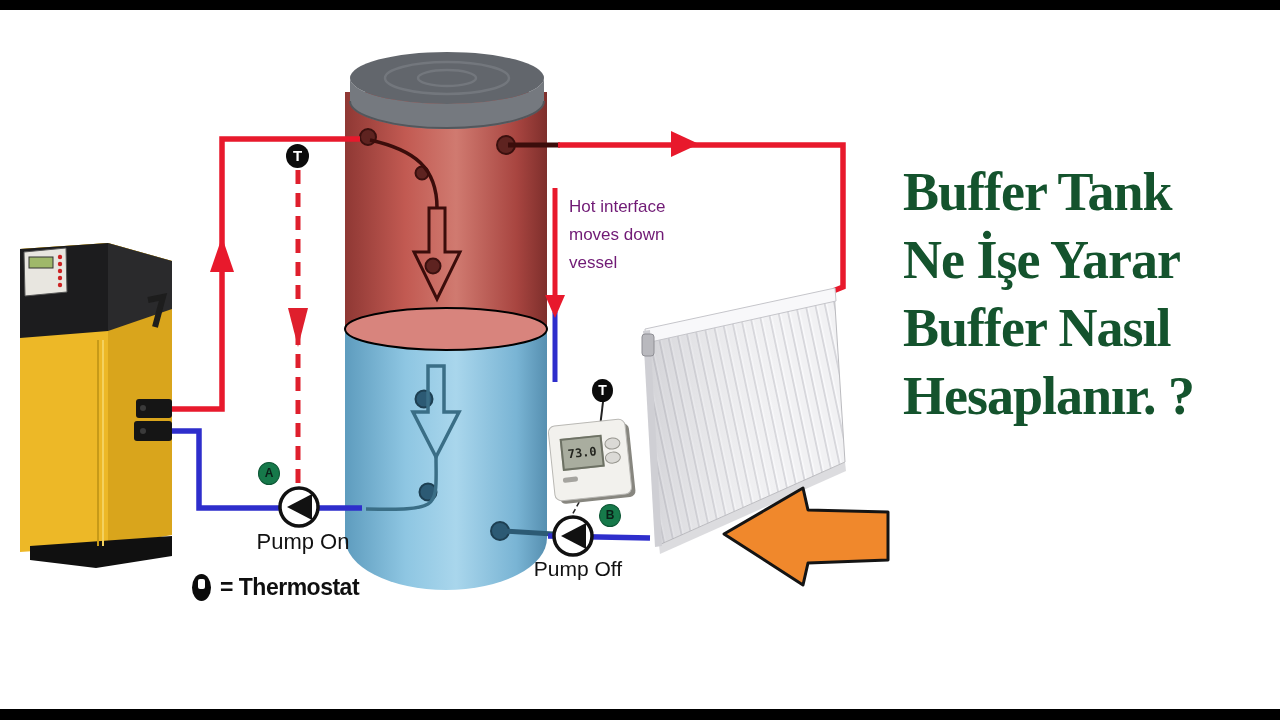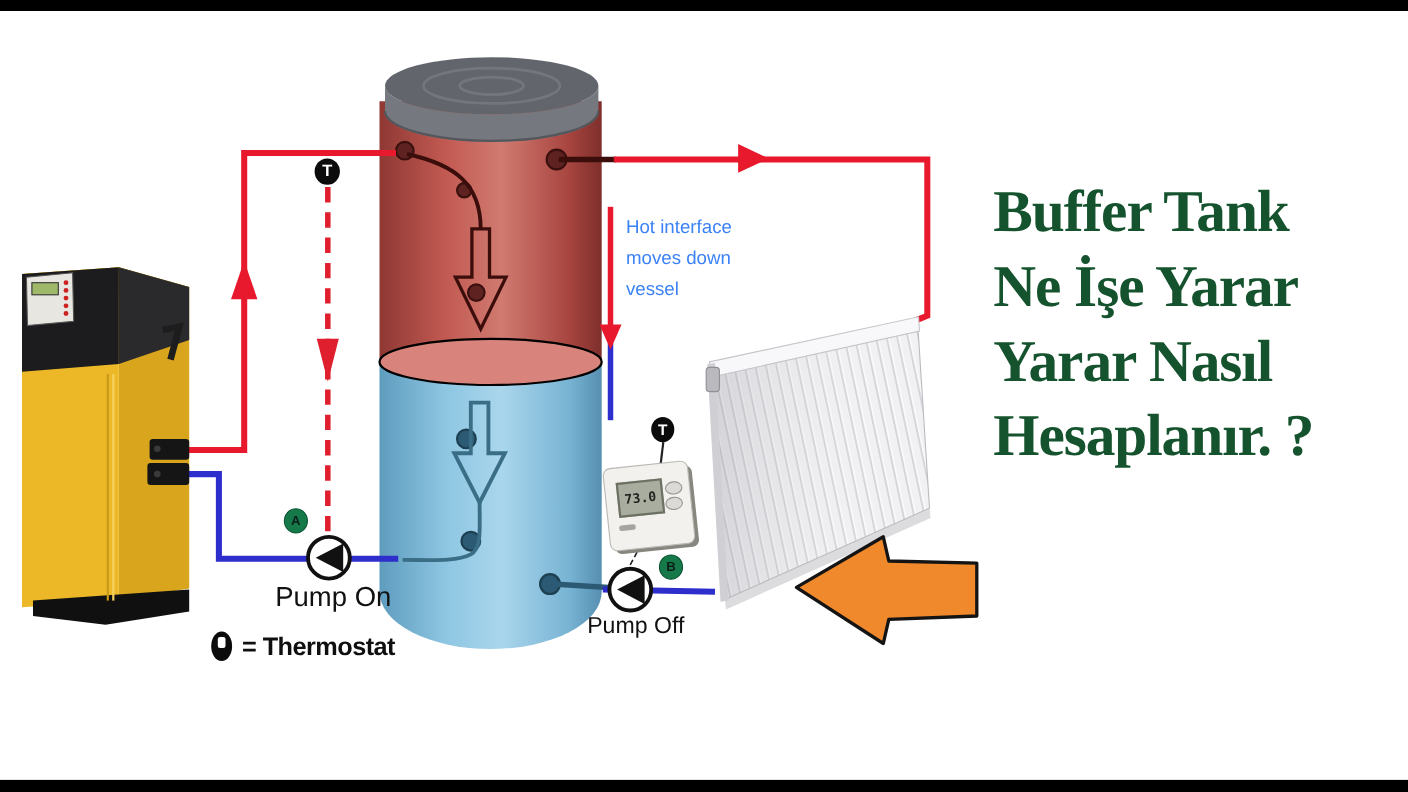--- a/index.html
+++ b/index.html
@@ -6,23 +6,23 @@
   .stage{position:relative;width:1280px;height:720px;background:#ffffff;overflow:hidden;
          font-family:"Liberation Sans",sans-serif;}
   .bar{position:absolute;left:0;width:1280px;background:#000;}
   .bar.top{top:0;height:10px;}
   .bar.bottom{top:709px;height:11px;}
   svg.diagram{position:absolute;left:0;top:0;}
 
   .title{position:absolute;left:903px;top:158px;width:372px;
          font-family:"Liberation Serif",serif;font-weight:bold;
          font-size:54px;line-height:68px;color:#14532d;letter-spacing:-1px;white-space:nowrap;}
-  .note{position:absolute;left:569px;top:193px;font-size:17px;line-height:28px;color:#3b82f6;}
+  .note{position:absolute;left:569px;top:193px;font-size:17px;line-height:28px;color:#701a75;}
   .pump-label{position:absolute;width:130px;text-align:center;color:#111;}
-  .pump-on{left:238px;top:529px;font-size:25px;}
+  .pump-on{left:238px;top:529px;font-size:22px;}
   .pump-off{left:513px;top:557px;font-size:21px;}
 
   .legend{position:absolute;left:192px;top:574px;display:flex;align-items:center;gap:9px;justify-content:space-between;}
   .legend .glyph{width:19px;height:27px;background:#0b0b0b;border-radius:50%;
                  display:flex;justify-content:center;}
   .legend .glyph .notch{width:7px;height:10px;background:#fff;border-radius:2px;margin-top:5px;}
   .legend .text{font-weight:bold;font-size:23px;color:#0f0f0f;letter-spacing:-0.5px;}
 
   .badge{position:absolute;border-radius:50%;text-align:center;font-weight:bold;}
   .badge.t{background:#0b0b0b;color:#fff;}
@@ -163,21 +163,21 @@
 
     <g>
       <line x1="603" y1="402" x2="600" y2="427" stroke="#222" stroke-width="2"></line>
       <line x1="583" y1="495" x2="571" y2="517" stroke="#222" stroke-width="1.5" stroke-dasharray="5 3"></line>
     </g>
   </svg>
 
   <div class="title">
     <div>Buffer Tank</div>
     <div>Ne İşe Yarar</div>
-    <div>Yarar Nasıl</div>
+    <div>Buffer Nasıl</div>
     <div>Hesaplanır. ?</div>
   </div>
 
   <div class="note">
     <div>Hot interface</div>
     <div>moves down</div>
     <div>vessel</div>
   </div>
 
   <div class="pump-label pump-on">Pump On</div>

